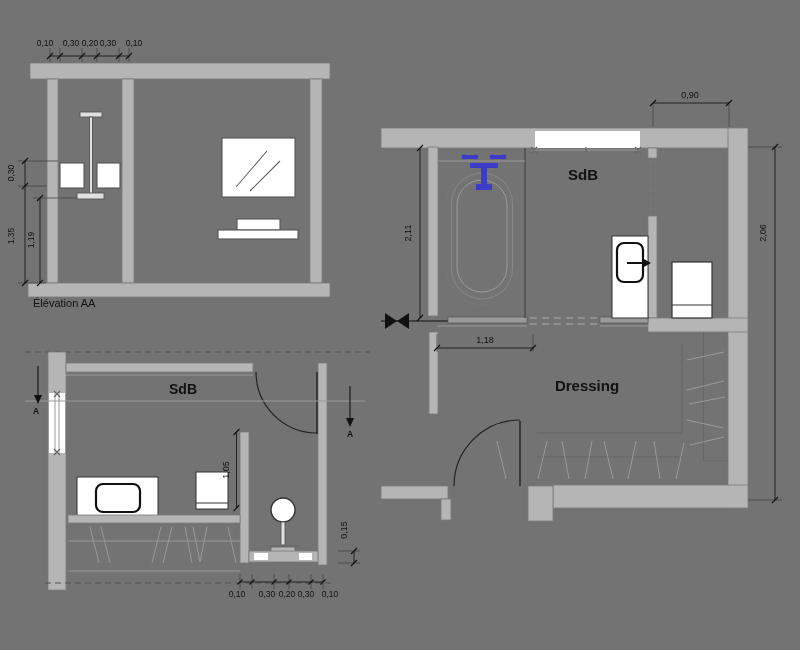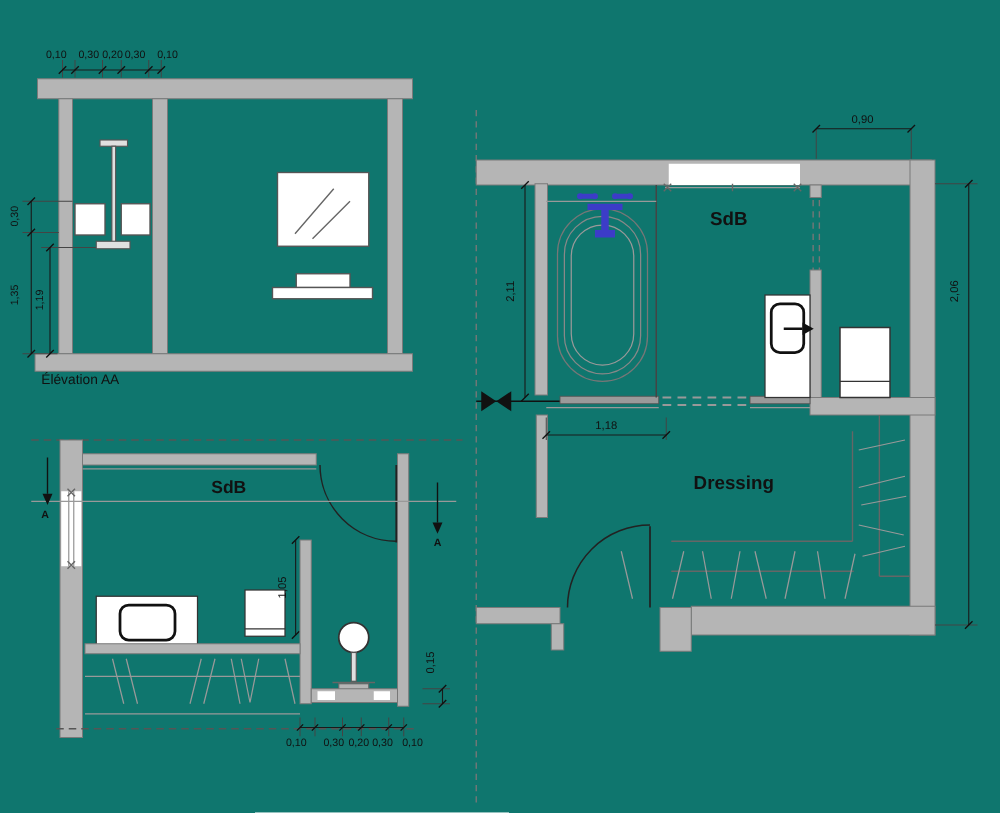--- a/index.html
+++ b/index.html
@@ -1,16 +1,16 @@
 <!DOCTYPE html>
 <html><head>
 <meta charset="utf-8">
 <style>
   html,body{margin:0;padding:0;background:#ffffff;}
-  #canvas{position:relative;width:800px;height:650px;background:#0f766e;overflow:hidden;}
+  #canvas{position:relative;width:800px;height:650px;background:#737373;overflow:hidden;}
   svg{position:absolute;top:0;left:0;}
   text{font-family:"Liberation Sans","DejaVu Sans",sans-serif;fill:#111;}
   .wall{fill:#b5b5b5;stroke:#7a7a7a;stroke-width:0.8;}
   .white{fill:#ffffff;stroke:none;}
   .fix{fill:#ffffff;stroke:#555;stroke-width:1.1;}
   .fixg{fill:#e0e0e0;stroke:#555;stroke-width:0.9;}
   .bold-sanit{fill:#ffffff;stroke:#111;stroke-width:2.2;}
   .dim{stroke:#1a1a1a;stroke-width:0.9;fill:none;}
   .ext{stroke:#444;stroke-width:0.8;fill:none;}
   .tick{stroke:#111;stroke-width:1.1;fill:none;}

